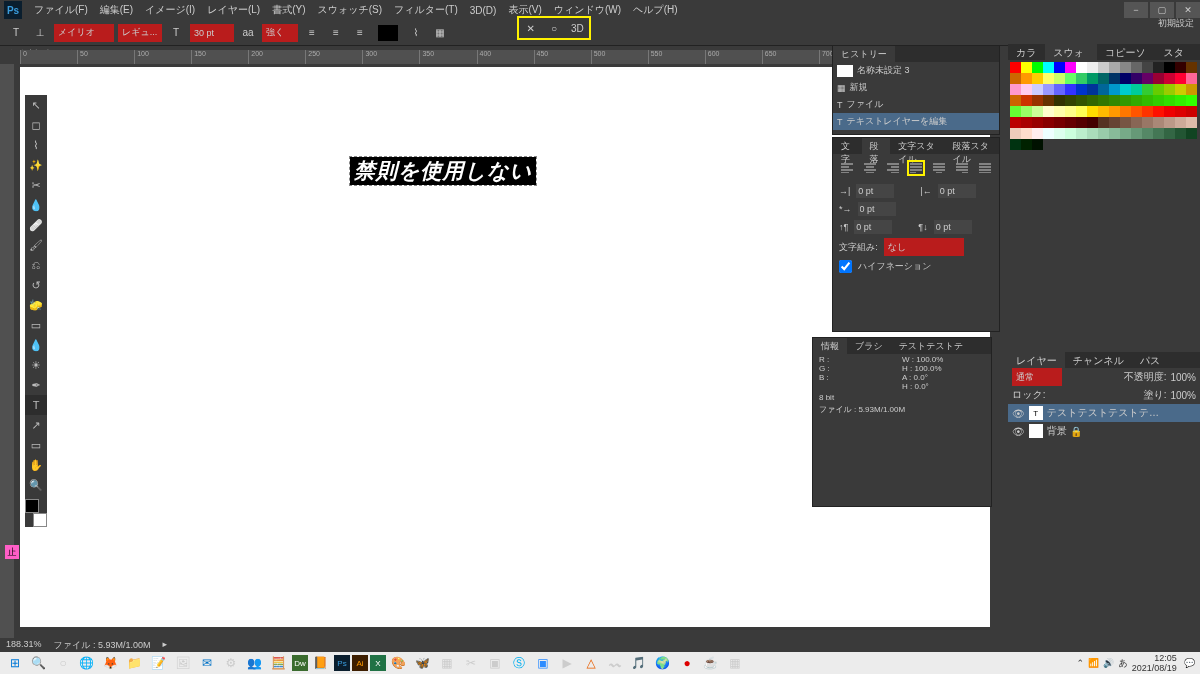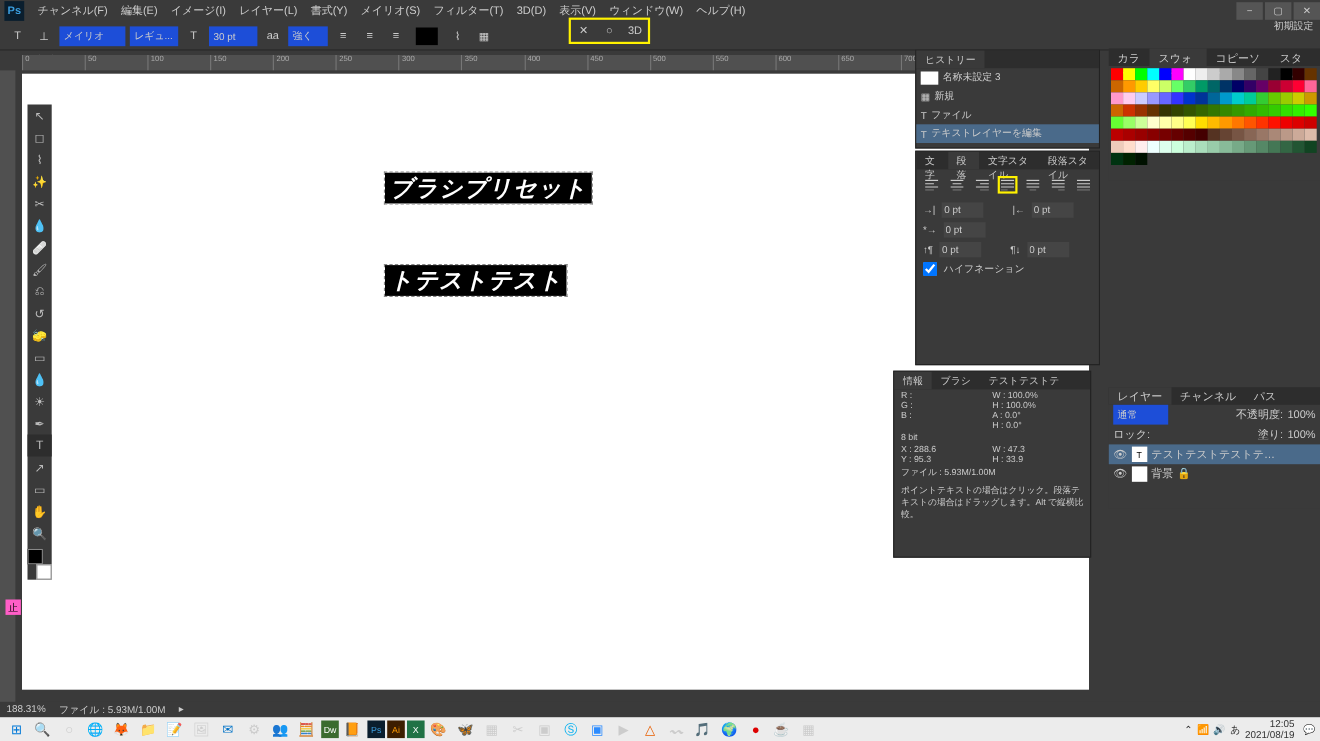--- a/index.html
+++ b/index.html
@@ -4,21 +4,21 @@
 <style>
 * { margin: 0; padding: 0; box-sizing: border-box; font-family: "Meiryo", sans-serif; }
 body { background: #3a3a3a; width: 1200px; height: 674px; overflow: hidden; position: relative; color: #ccc; font-size: 10px; }
 .menubar { background: #3a3a3a; height: 20px; display: flex; align-items: center; padding-left: 4px; }
 .ps-logo { width: 18px; height: 18px; background: #0a1e2e; color: #3a9cdc; font-weight: bold; font-size: 10px; display: flex; align-items: center; justify-content: center; margin-right: 6px; }
 .menu-item { padding: 2px 6px; cursor: pointer; }
 .window-controls { margin-left: auto; display: flex; }
 .win-btn { width: 24px; height: 16px; background: #555; margin-left: 2px; display: flex; align-items: center; justify-content: center; font-size: 9px; cursor: pointer; }
 .options-bar { background: #3a3a3a; height: 26px; display: flex; align-items: center; padding: 0 6px; gap: 4px; border-bottom: 1px solid #222; }
 .opt-icon { width: 20px; height: 20px; display: flex; align-items: center; justify-content: center; cursor: pointer; }
-.opt-dropdown { background: #1d4ed8; height: 18px; padding: 0 4px; display: flex; align-items: center; font-size: 9px; }
+.opt-dropdown { background: #b91c1c; height: 18px; padding: 0 4px; display: flex; align-items: center; font-size: 9px; }
 .yellow-box-outer { position: absolute; top: 16px; left: 517px; width: 74px; height: 24px; border: 2px solid #fff200; display: flex; align-items: center; justify-content: space-around; z-index: 10; }
 .doc-tab { background: #3a3a3a; height: 18px; padding: 2px 8px; font-size: 9px; border-bottom: 1px solid #222; }
 .main-area { position: absolute; top: 50px; left: 0; right: 0; bottom: 30px; background: #3a3a3a; }
 .ruler-h { position: absolute; top: 0; left: 20px; right: 210px; height: 14px; background: #505050; font-size: 7px; overflow: hidden; display: flex; }
 .ruler-h span { flex: 1; border-left: 1px solid #777; padding-left: 2px; color: #aaa; }
 .ruler-v { position: absolute; top: 14px; left: 0; width: 14px; bottom: 0; background: #505050; }
 .canvas { position: absolute; top: 17px; left: 20px; width: 970px; height: 560px; background: #fff; }
 .tools { position: absolute; top: 28px; left: 5px; width: 22px; background: #3a3a3a; display: flex; flex-direction: column; z-index: 5; }
 .tool { width: 22px; height: 20px; display: flex; align-items: center; justify-content: center; cursor: pointer; font-size: 11px; color: #bbb; }
 .tool.active { background: #2d2d2d; }
@@ -52,26 +52,26 @@
 .clock { text-align: right; line-height: 10px; font-size: 9px; padding-right: 4px; }
 .small-input { background: #454545; border: none; color: #ccc; width: 38px; height: 14px; font-size: 9px; padding: 0 2px; }
 .pink-stop { position: absolute; left: 5px; top: 495px; width: 14px; height: 14px; background: #ff5ec7; color: #000; font-size: 9px; display: flex; align-items: center; justify-content: center; z-index: 20; }
 .right-label { position: absolute; top: 17px; right: 6px; font-size: 9px; color: #ccc; }
 </style>
 </head>
 <body>
 
 <div class="menubar">
   <div class="ps-logo">Ps</div>
-  <div class="menu-item">チャンネル(F)</div>
+  <div class="menu-item">ファイル(F)</div>
   <div class="menu-item">編集(E)</div>
   <div class="menu-item">イメージ(I)</div>
   <div class="menu-item">レイヤー(L)</div>
   <div class="menu-item">書式(Y)</div>
-  <div class="menu-item">メイリオ(S)</div>
+  <div class="menu-item">スウォッチ(S)</div>
   <div class="menu-item">フィルター(T)</div>
   <div class="menu-item">3D(D)</div>
   <div class="menu-item">表示(V)</div>
   <div class="menu-item">ウィンドウ(W)</div>
   <div class="menu-item">ヘルプ(H)</div>
   <div class="window-controls">
     <div class="win-btn">−</div>
     <div class="win-btn">▢</div>
     <div class="win-btn">✕</div>
   </div>
@@ -146,22 +146,21 @@
         <div class="tool active">T</div>
         <div class="tool">↗</div>
         <div class="tool">▭</div>
         <div class="tool">✋</div>
         <div class="tool">🔍</div>
         <div style="position: relative; width: 22px; height: 28px; margin-top: 4px;">
           <div style="position:absolute;top:0;left:0;width:14px;height:14px;background:#000;border:1px solid #888"></div>
           <div style="position:absolute;bottom:0;right:0;width:14px;height:14px;background:#fff;border:1px solid #888"></div>
         </div>
       </div>
-    <div class="text-block text-sel" style="top:90px;left:330px">ブラシプリセット</div>
-    <div class="text-block text-sel" style="top:174px;left:330px">トテストテスト</div>
+    <div class="text-block text-sel" style="top:90px;left:330px">禁則を使用しない</div>
   </div>
 
   <div class="panel history-panel">
     <div class="panel-tabs">
         <div class="panel-tab active">ヒストリー</div>
       </div>
     <div class="history-item">
         <div style="width:16px;height:12px;background:#fff"></div>
         <span>名称未設定 3</span>
       </div>
@@ -224,20 +223,24 @@
         <span>*→</span>
         <input class="small-input" value="0 pt" style="">
       </div>
     <div class="para-row">
         <span>↑¶</span>
         <input class="small-input" value="0 pt" style="">
         <span style="margin-left:20px">¶↓</span>
         <input class="small-input" value="0 pt" style="">
       </div>
     <div class="para-row">
+        <span>文字組み:</span>
+        <div class="opt-dropdown" style="width:80px">なし</div>
+      </div>
+    <div class="para-row">
         <input type="checkbox" checked="" style="">
         <span>ハイフネーション</span>
       </div>
   </div>
 
   <div class="panel info-panel">
     <div class="panel-tabs">
       <div class="panel-tab active">情報</div>
       <div class="panel-tab">ブラシ</div>
       <div class="panel-tab">テストテストテ</div>
@@ -251,32 +254,21 @@
       <div class="info-col">
           <div><span>W :</span> <span>100.0%</span></div>
           <div><span>H :</span> <span>100.0%</span></div>
           <div><span>A :</span> <span>0.0°</span></div>
           <div><span>H :</span> <span>0.0°</span></div>
         </div>
     </div>
     <div class="info-row">
         <span>8 bit</span>
       </div>
-    <div class="info-row">
-      <div class="info-col">
-          <div><span>X :</span> <span>288.6</span></div>
-          <div><span>Y :</span> <span>95.3</span></div>
-        </div>
-      <div class="info-col">
-          <div><span>W :</span> <span>47.3</span></div>
-          <div><span>H :</span> <span>33.9</span></div>
-        </div>
-    </div>
     <div class="info-row">ファイル : 5.93M/1.00M</div>
-    <div class="info-row" style="padding-top:4px">ポイントテキストの場合はクリック。段落テキストの場合はドラッグします。Alt で縦横比較。</div>
   </div>
 
   <div class="pink-stop">止</div>
 </div>
 
 <div class="swatches-panel" style="top:44px">
   <div class="panel-tabs">
     <div class="panel-tab">カラー</div>
     <div class="panel-tab active">スウォッチ</div>
     <div class="panel-tab">コピーソース</div>

